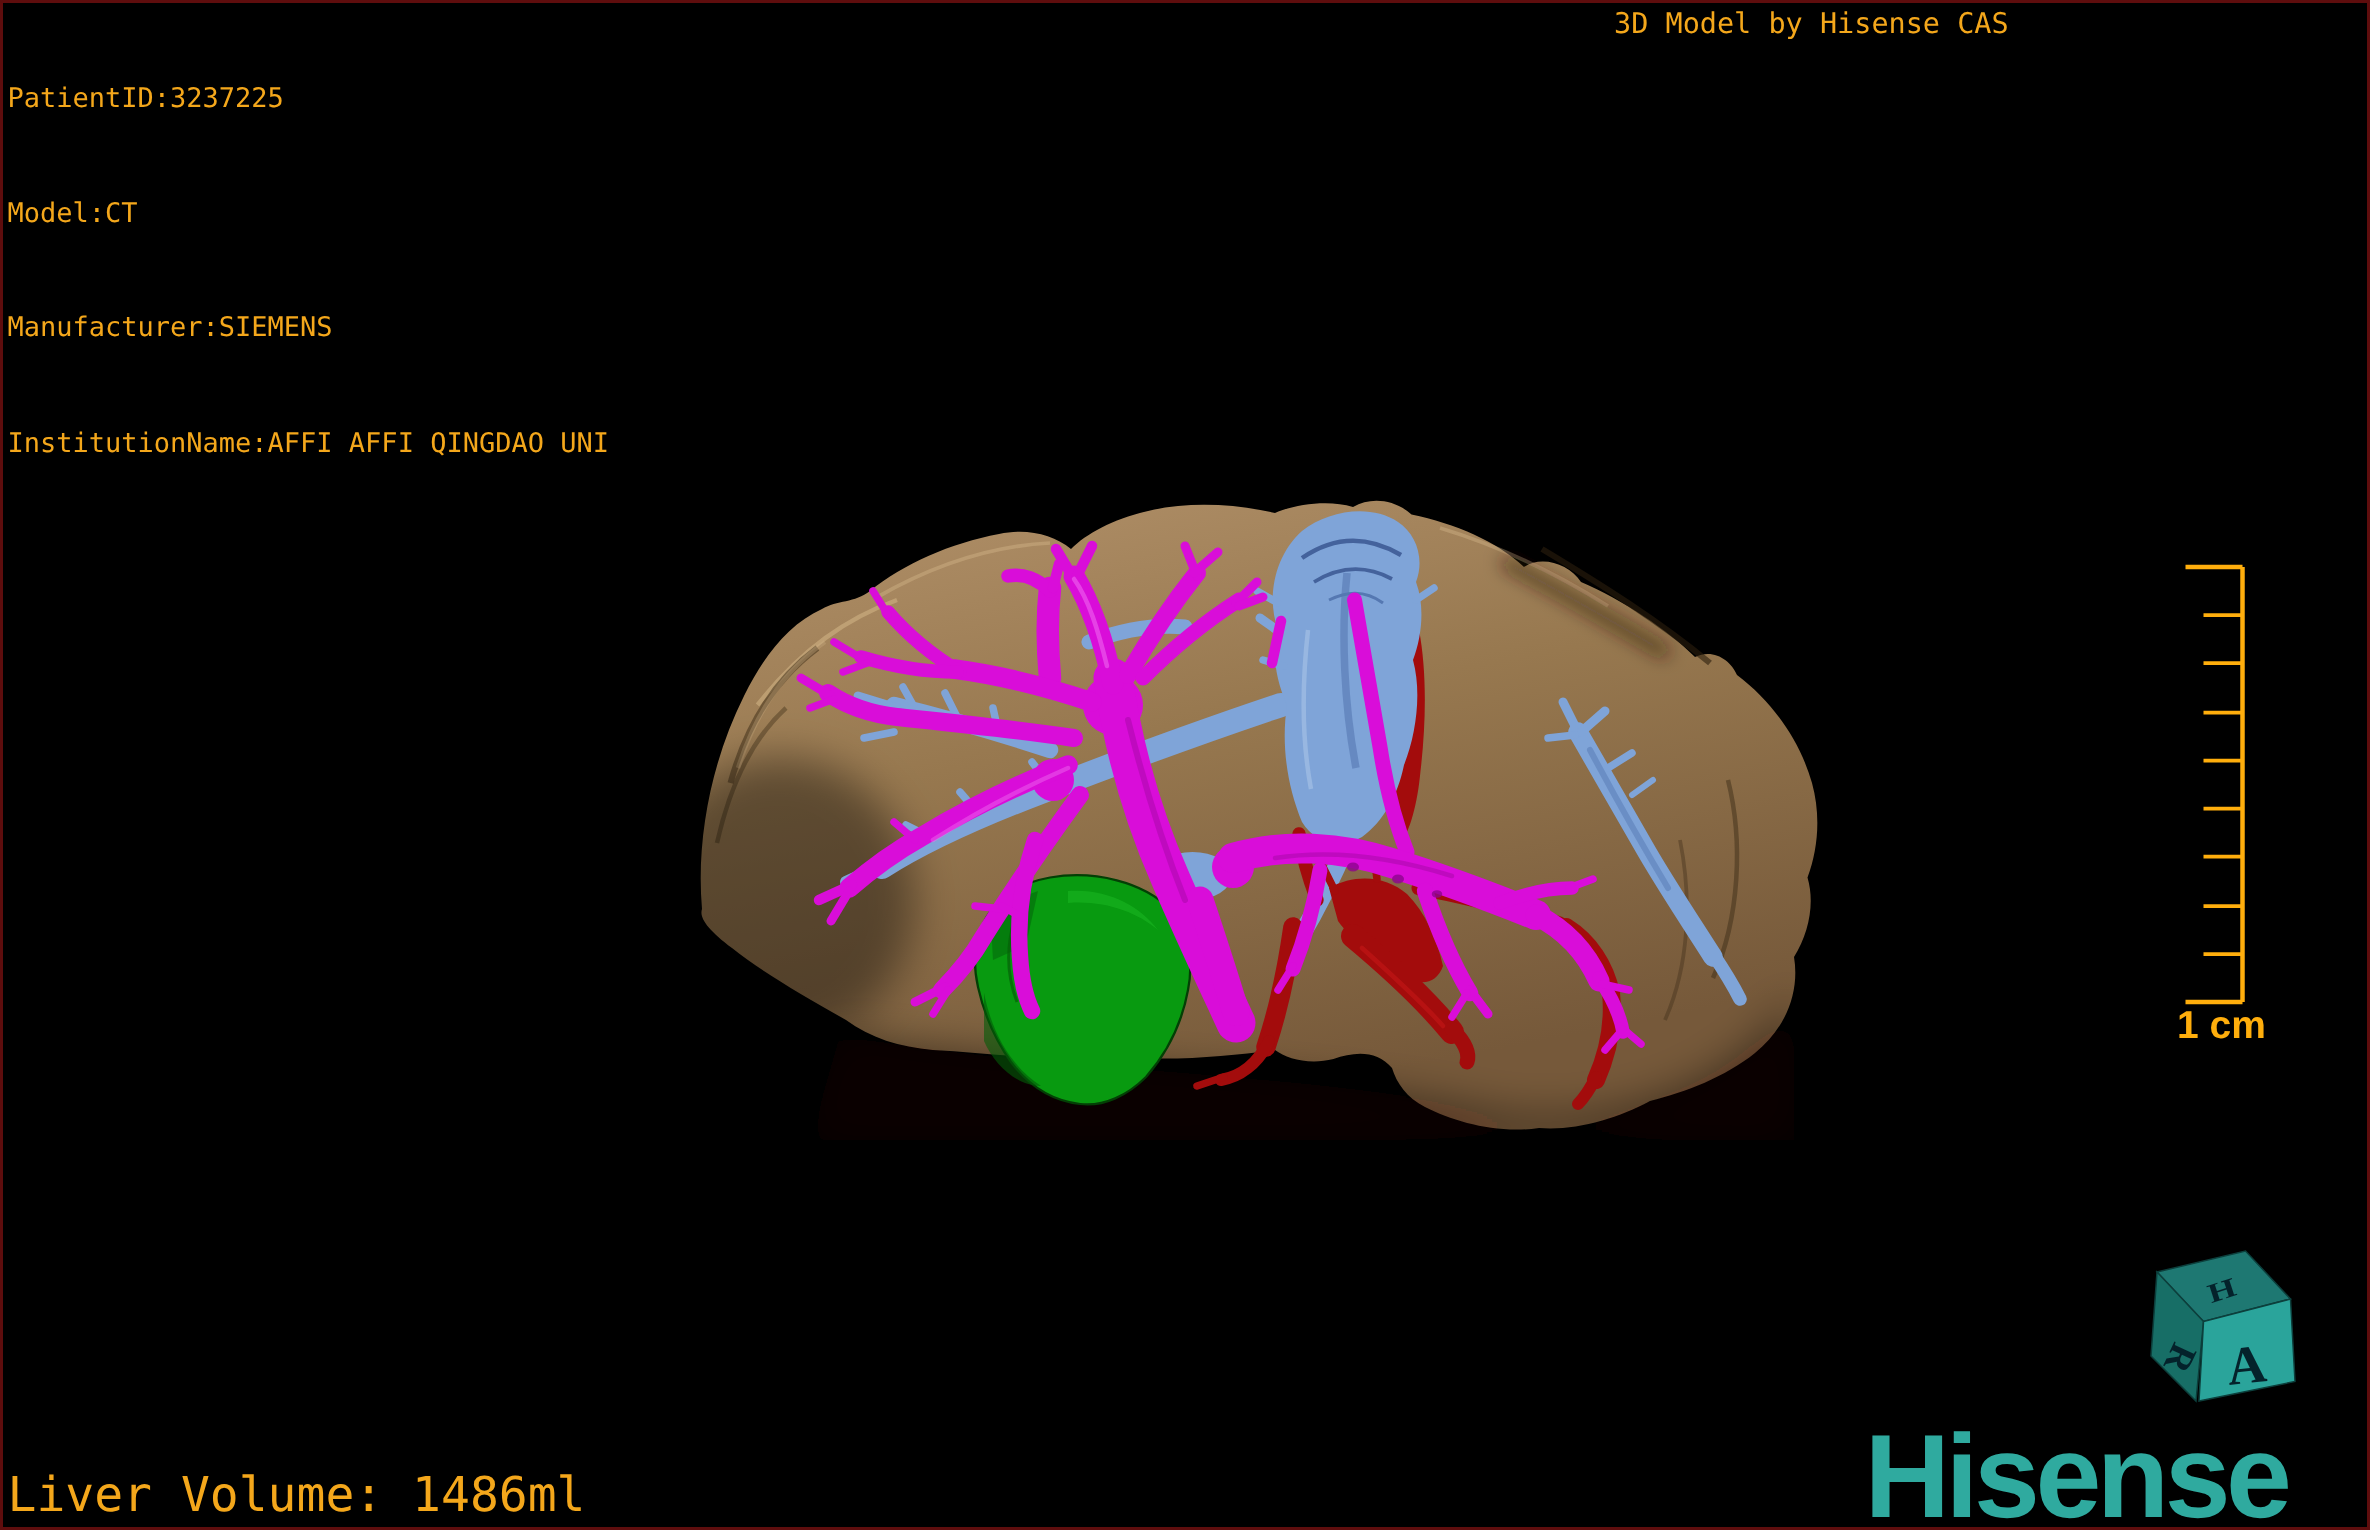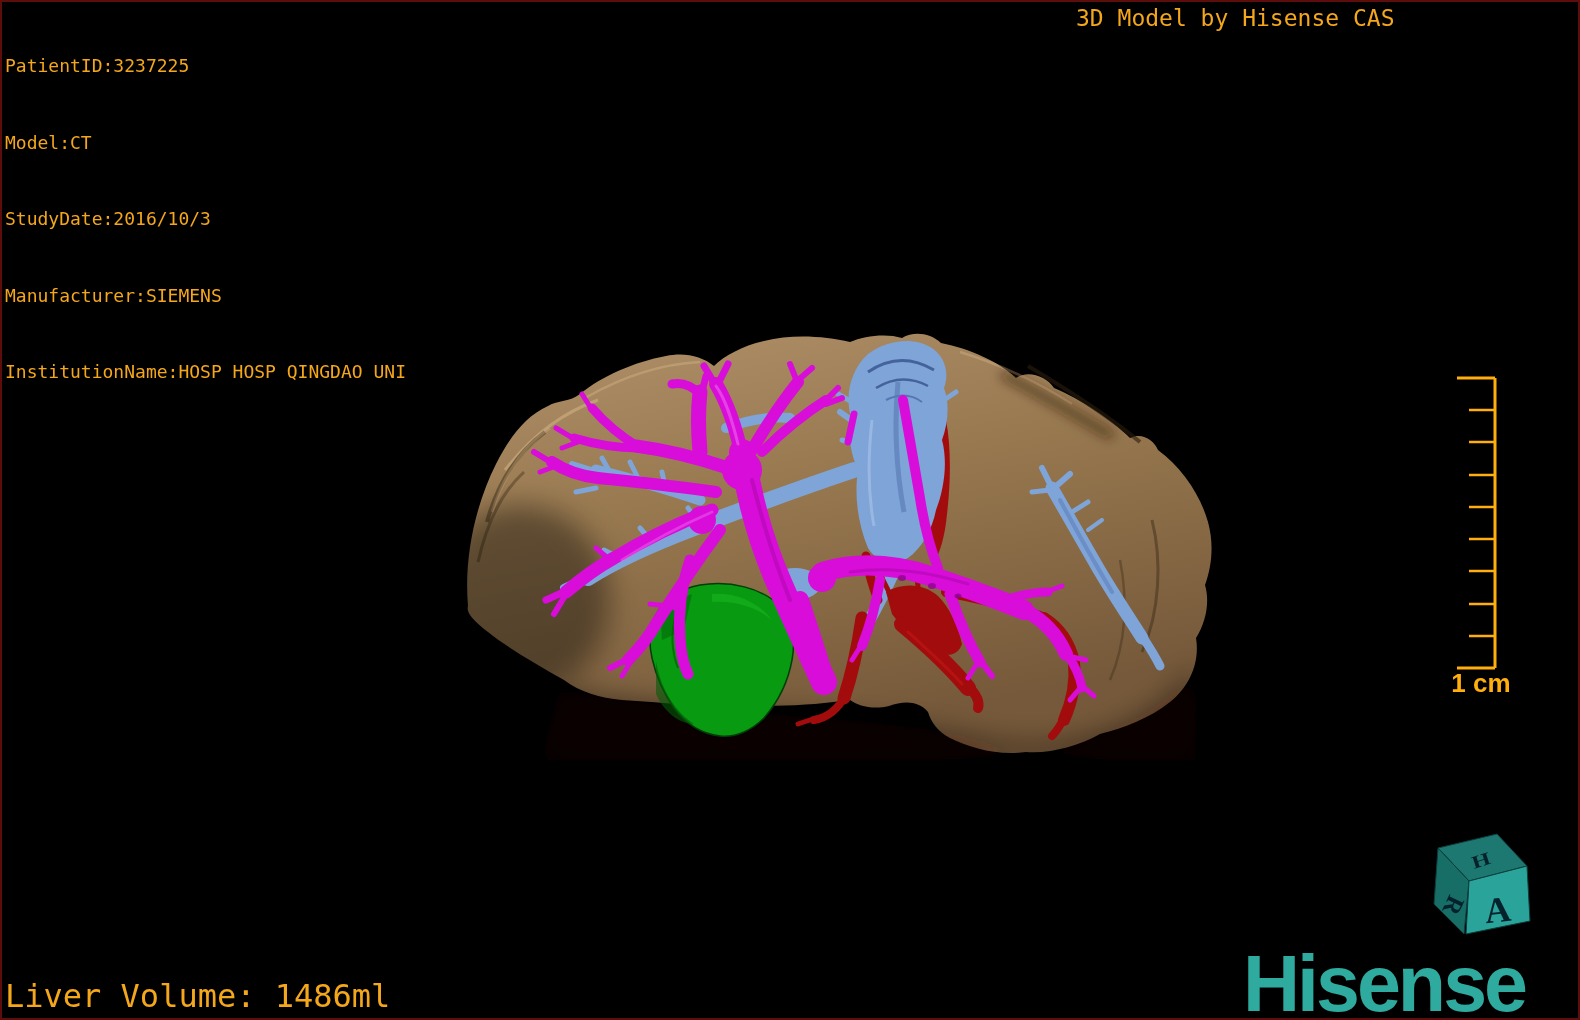--- a/index.html
+++ b/index.html
@@ -1,39 +1,38 @@
 <!DOCTYPE html>
 <html><head>
 <meta charset="utf-8">
 <style>
   html,body{margin:0;padding:0;background:#000;}
   body{width:1580px;height:1020px;position:relative;overflow:hidden;}
   .frame{position:absolute;left:0;top:0;right:0;bottom:0;border:2px solid #5e0d0d;box-sizing:border-box;z-index:40;}
   .overlay{position:absolute;font-family:"DejaVu Sans Mono",monospace;color:#F4A71B;z-index:30;white-space:pre;}
   #patient-info{left:5px;top:2px;font-size:18px;line-height:25.5px;}
-  #title-right{left:1076px;top:5px;font-size:23px;}
+  #title-right{left:1076px;top:5px;font-size:19px;}
   #volume-readout{left:5px;top:977px;font-size:32px;}
   #viewport{position:absolute;left:0;top:0;width:1580px;height:1020px;z-index:10;}
   #hisense-logo{position:absolute;left:1243px;top:938px;z-index:20;
     font-family:"Liberation Sans",sans-serif;font-weight:bold;font-size:79px;
     letter-spacing:-3px;color:#2FAA9F;}
   svg text.cube-letter{font-family:"Liberation Serif",serif;font-weight:bold;fill:#04222b;}
   svg text.scale-label{font-family:"Liberation Sans",sans-serif;font-weight:bold;}
 </style>
 </head>
 <body>
 
 <div class="frame"></div>
 
 <div id="patient-info" class="overlay">
   <div>PatientID:3237225</div>
   <div>Model:CT</div>
-  <div>StudyDate:2016/10/3</div>
   <div>Manufacturer:SIEMENS</div>
-  <div>InstitutionName:HOSP HOSP QINGDAO UNI</div>
+  <div>InstitutionName:AFFI AFFI QINGDAO UNI</div>
 </div>
 
 <div id="title-right" class="overlay">3D Model by Hisense CAS</div>
 
 <div id="volume-readout" class="overlay">Liver Volume: 1486ml</div>
 
 <div id="hisense-logo">Hisense</div>
 
 <svg id="viewport" viewBox="0 0 1580 1020" xmlns="http://www.w3.org/2000/svg">
   <defs>

